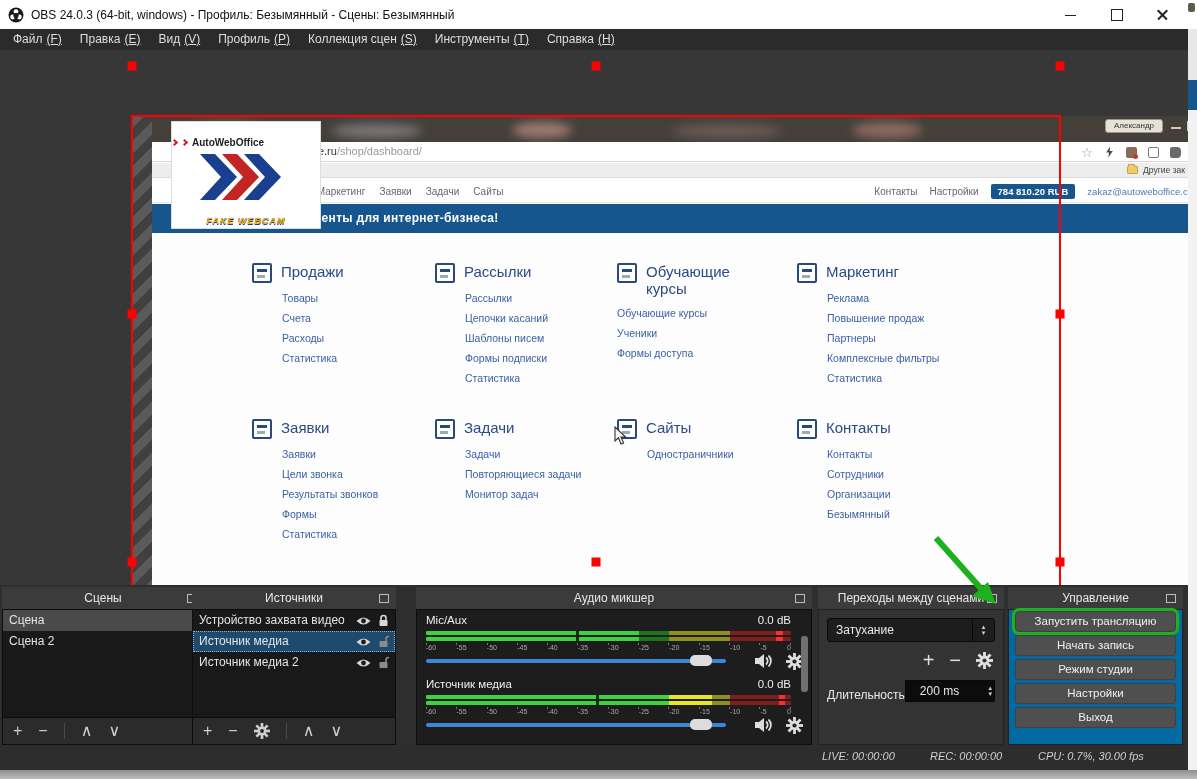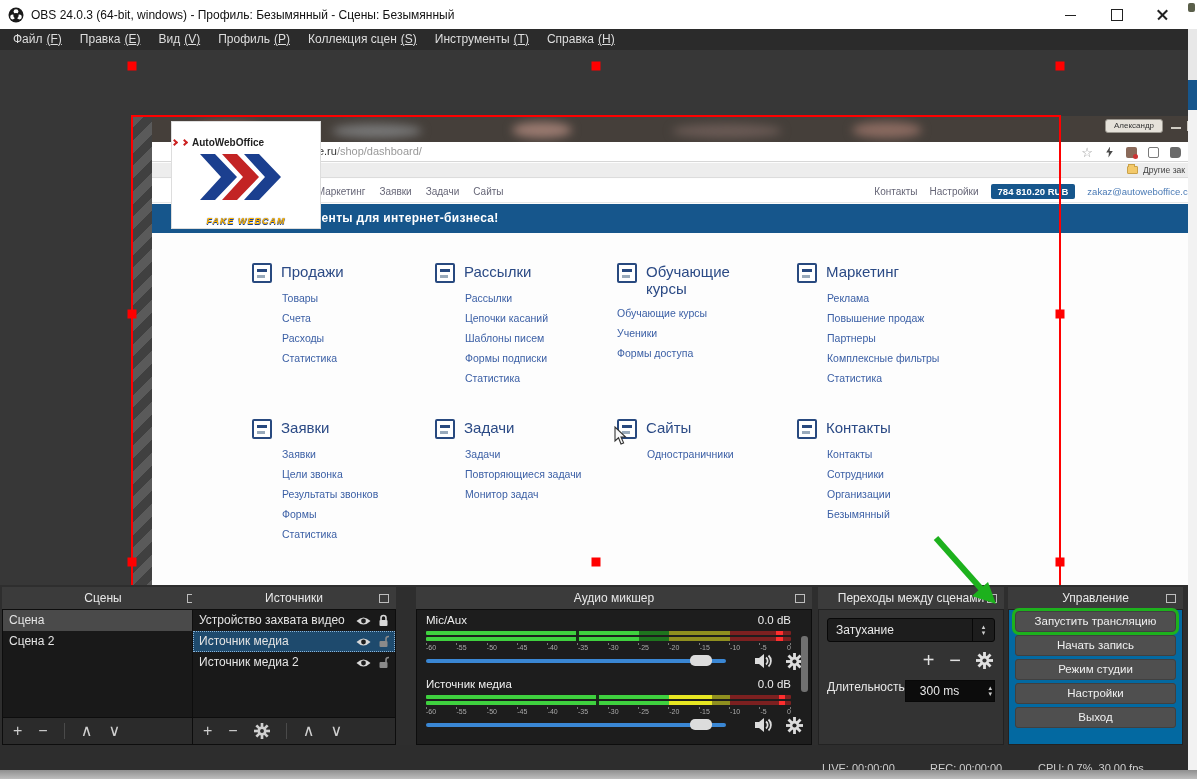--- a/index.html
+++ b/index.html
@@ -131,33 +131,33 @@
   .thumb{position:absolute;left:88%;top:-4px;width:22px;height:11px;background:#dcdcdc;border-radius:5px;}
   .ch-icons{position:absolute;right:-12px;display:flex;gap:13px;align-items:center;}
   .mix-scroll{position:absolute;right:3px;top:26px;width:7px;height:56px;background:#707070;border-radius:3px;}
 
   
   .tr-body{position:absolute;left:0;top:22px;width:100%;height:136px;background:#333;border:1px solid #222;}
   .combo{position:relative;margin:8px;height:24px;background:#1d1d1d;border:1px solid #080808;border-radius:3px;color:#e8e8e8;font-size:12px;line-height:22px;padding-left:8px;}
   .combo-spin{position:absolute;right:0;top:0;width:22px;height:100%;border-left:1px solid #080808;display:flex;flex-direction:column;align-items:center;justify-content:center;color:#cfcfcf;font-size:7px;line-height:6px;}
   .tr-tools{display:flex;justify-content:flex-end;gap:15px;align-items:center;margin:6px 10px 0 0;color:#e0e0e0;}
   .tr-tools .tb{font-size:20px;}
-  .dur-row{display:flex;align-items:flex-start;margin:10px 8px 0;}
+  .dur-row{display:flex;align-items:flex-end;margin:10px 8px 0;}
   .dur-lbl{font-size:12px;color:#e8e8e8;flex:1;}
   .spinbox{position:relative;width:92px;height:22px;background:#0c0c0c;border:1px solid #080808;color:#e8e8e8;font-size:12px;line-height:20px;padding-left:14px;}
   .spin-arrows{position:absolute;right:2px;top:0;height:100%;display:flex;flex-direction:column;justify-content:center;color:#cfcfcf;font-size:7px;line-height:6px;}
 
   
   .ctl-body{position:absolute;left:0;top:22px;width:100%;height:136px;background:#0369a1;border:1px solid #222;padding:1px 6px;}
   .ctl-btn{height:21px;margin-bottom:3px;background:#4f4f4f;border:1px solid #404040;border-radius:3px;color:#f0f0f0;font-size:11.5px;text-align:center;line-height:19px;cursor:pointer;}
   .ctl-btn.live{box-shadow:0 0 0 3px #1db11d;border-radius:4px;position:relative;z-index:40;}
 
   
   .statusbar{position:absolute;left:0;top:745px;width:1188px;height:25px;background:#2d2d2d;font-size:11px;color:#cfcfcf;}
-  .statusbar span{position:absolute;top:17px;}
+  .statusbar span{position:absolute;top:5px;font-style:italic;}
   .st-live{left:822px;} .st-rec{left:930px;} .st-cpu{left:1038px;}
 
   .bottom-strip{position:absolute;left:0;top:770px;width:1197px;height:9px;background:linear-gradient(#8f8f8f,#bdbdbd);}
   .right-strip{position:absolute;left:1188px;top:29px;width:9px;height:741px;background:#ededed;}
   .rs-seg{position:absolute;left:0;width:100%;}
 </style>
 </head>
 <body>
 
 <div class="screen">
@@ -599,21 +599,21 @@
                 <rect x="7.5" y="0" width="3" height="18" transform="rotate(90 9 9)"></rect>
                 <rect x="7.5" y="0" width="3" height="18" transform="rotate(135 9 9)"></rect>
               </g>
               <circle cx="9" cy="9" r="5" fill="#e0e0e0"></circle>
               <circle cx="9" cy="9" r="2.2" fill="#333"></circle>
             </svg>
         </div>
         <div class="dur-row">
           <span class="dur-lbl">Длительность</span>
           <div class="spinbox">
-            <span>300 ms</span>
+            <span>200 ms</span>
             <span class="spin-arrows">
                 <span>▴</span>
                 <span>▾</span>
               </span>
           </div>
         </div>
       </div>
     </div>
 
     <div class="panel" style="left:1008px;width:175px">

